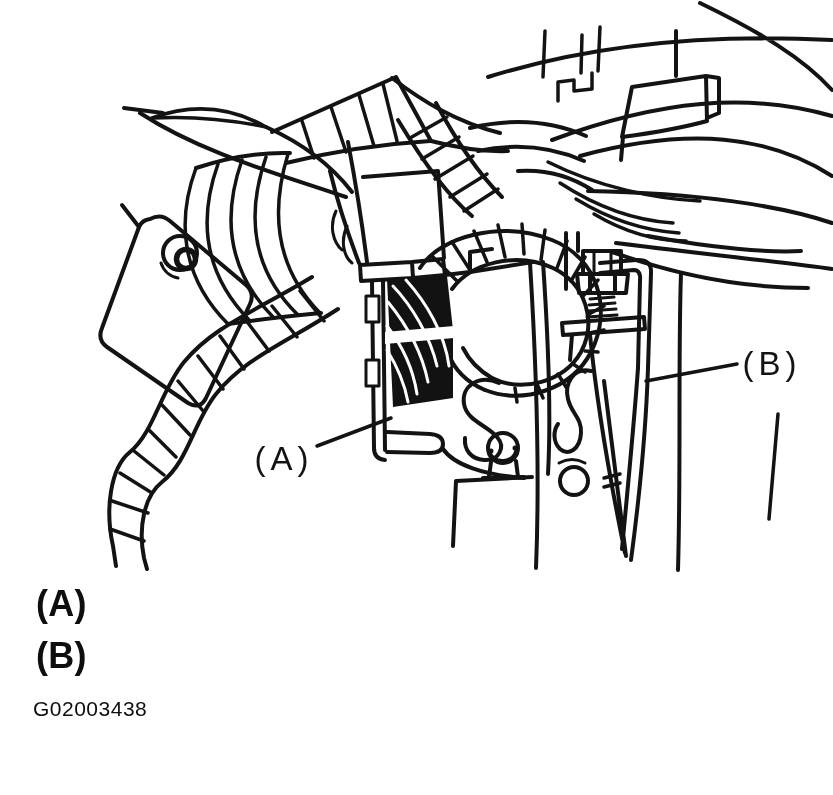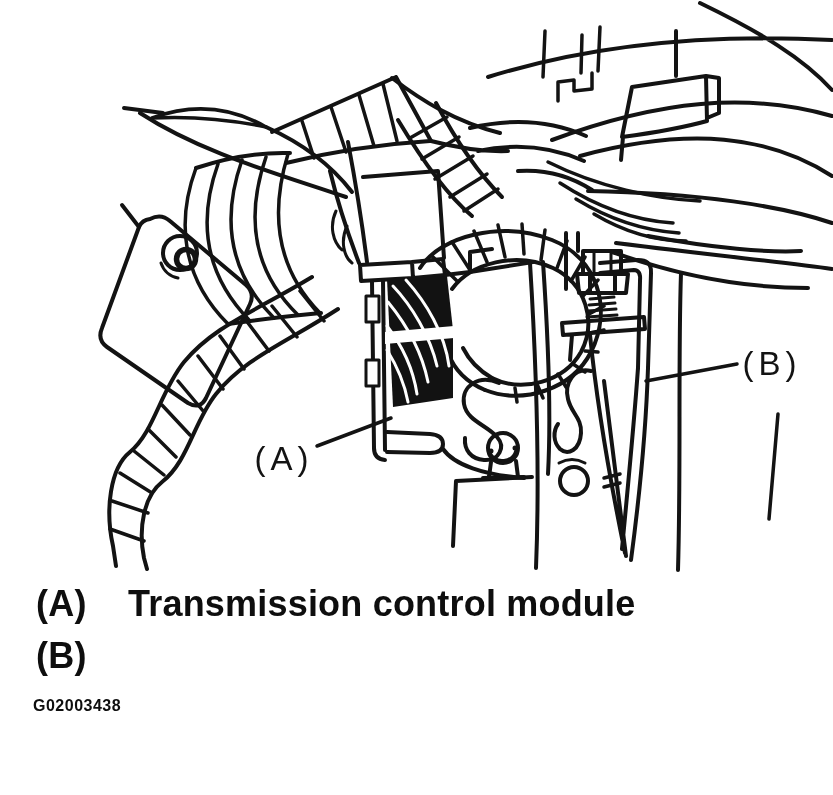--- a/index.html
+++ b/index.html
@@ -4,21 +4,21 @@
 <style>
   html,body{margin:0;padding:0;background:#fff;}
   .page{position:relative;width:833px;height:795px;background:#ffffff;overflow:hidden;
         font-family:"Liberation Sans",sans-serif;color:#0e0e0e;}
   .art{position:absolute;left:0;top:0;}
   .legend-row{position:absolute;left:36px;display:flex;align-items:flex-start;
               font-size:36px;font-weight:700;letter-spacing:0.2px;line-height:1.05;white-space:nowrap;}
   .legend-key{width:92px;flex:0 0 92px;}
   .row-a{top:585px;}
   .row-b{top:637px;}
-  .figure-id{position:absolute;left:33px;top:697px;font-size:16px;font-weight:700;letter-spacing:0.5px;}
+  .figure-id{position:absolute;left:33px;top:697px;font-size:21px;font-weight:400;letter-spacing:0.5px;}
   .callout-text{font-family:"Liberation Sans",sans-serif;font-size:33px;letter-spacing:5px;fill:#131313;}
   svg *{vector-effect:none;}
 </style>
 </head>
 <body>
 
 <div class="page">
 
   <svg class="art" width="833" height="575" viewBox="0 0 833 575" fill="none" stroke="#131313" stroke-width="4" stroke-linecap="round" stroke-linejoin="round">
 
@@ -120,20 +120,19 @@
     <g>
       <path stroke-width="3.5" d="M 317,446 L 391,418"></path>
       <path stroke-width="3.5" d="M 646,381 L 737,364"></path>
       <text class="callout-text" x="284" y="470" text-anchor="middle" stroke="none">(A)</text>
       <text class="callout-text" x="772" y="375" text-anchor="middle" stroke="none">(B)</text>
     </g>
   </svg>
 
   <div class="legend-row row-a">
     <span class="legend-key">(A)</span>
-    <span class="legend-text">Transmission control module</span>
   </div>
   <div class="legend-row row-b">
     <span class="legend-key">(B)</span>
   </div>
 
   <div class="figure-id">G02003438</div>
 </div>
 
 </body></html>

